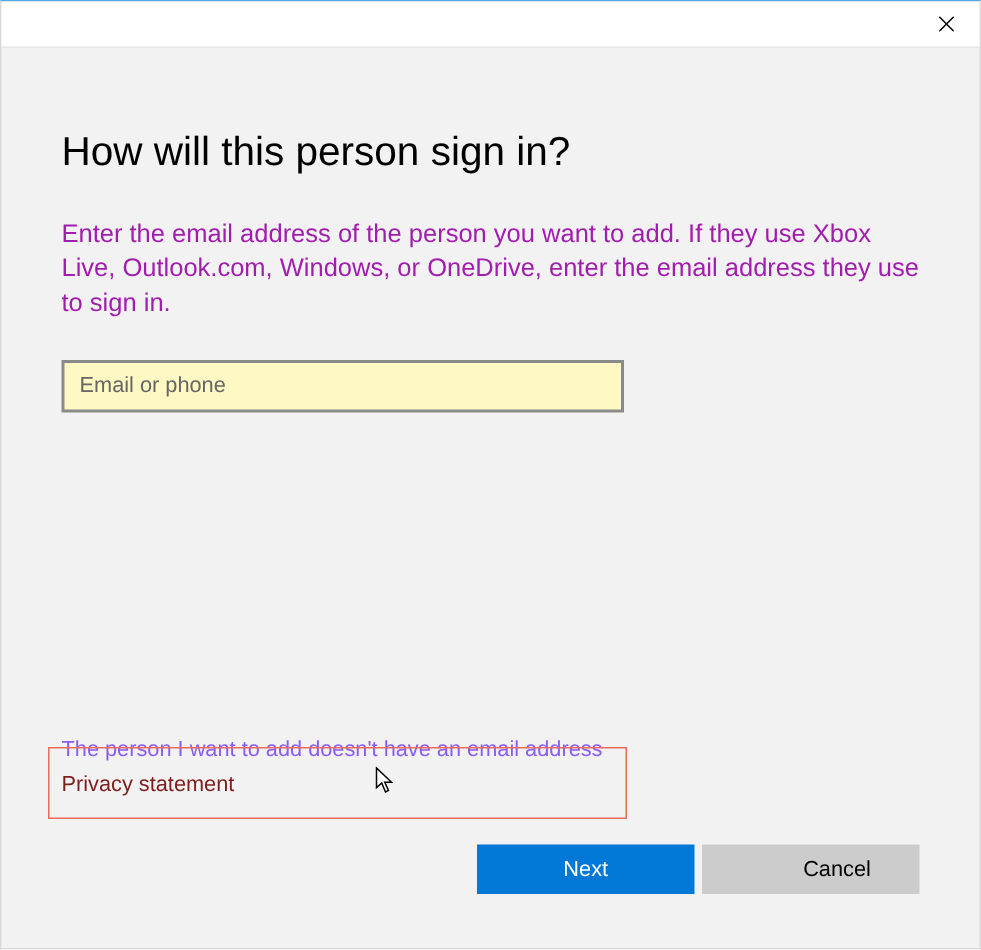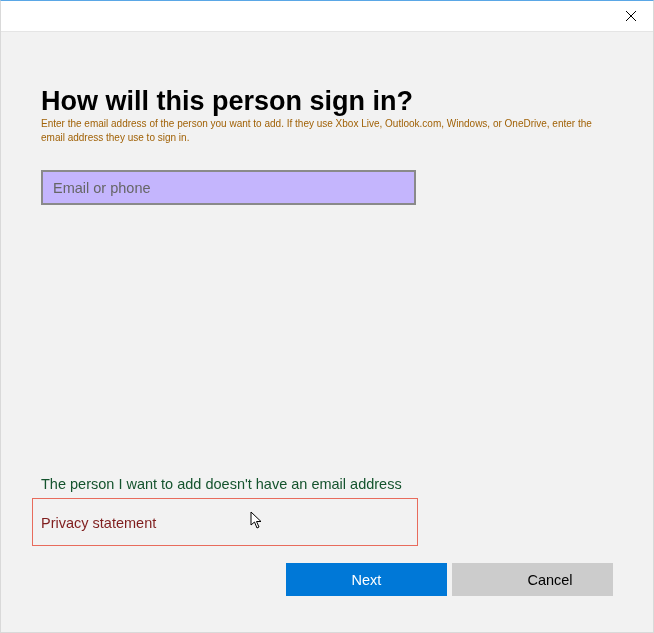--- a/index.html
+++ b/index.html
@@ -28,36 +28,37 @@
       justify-content: center;
       color: #000;
       font-size: 13px;
     }
     .close-btn svg { width: 10px; height: 10px; stroke: #000; stroke-width: 1; }
     .content {
       padding: 54px 40px 0 40px;
     }
     .title {
       font-size: 27px;
-      font-weight: 700;
+      font-weight: 400;
       color: #000;
+      margin-bottom: 28px;
       letter-spacing: 0px;
     }
     .desc {
-      font-size: 10px;
-      color: #a16207;
+      font-size: 17px;
+      color: #a21caf;
       line-height: 1.35;
       margin-bottom: 26px;
       font-weight: 400;
     }
     .email-input {
       width: 375px;
       height: 35px;
       border: 2px solid #8a8a8a;
-      background: #c4b5fd;
+      background: #fef9c3;
       padding: 0 10px;
       font-size: 14.5px;
       font-family: inherit;
       color: #333;
       outline: none;
     }
     .email-input::placeholder { color: #666; }
     .bottom-area {
       position: absolute;
       left: 40px;
@@ -69,39 +70,39 @@
       left: 31px;
       width: 386px;
       top: 497px;
       height: 48px;
       border: 1.5px solid #e86b5c;
       pointer-events: none;
     }
     .no-email-link {
       display: block;
       font-size: 14.5px;
-      color: #14532d;
+      color: #8b5cf6;
       text-decoration: none;
-      margin-bottom: 22px;
+      margin-bottom: 6px;
     }
     .privacy-link {
       display: inline-block;
       font-size: 14.5px;
       color: #7f1d1d;
       text-decoration: none;
     }
     .button-row {
       position: absolute;
       right: 40px;
       bottom: 36px;
       display: flex;
       gap: 5px;
     }
     .btn {
-      width: 161px;
+      width: 145px;
       height: 33px;
       border: none;
       font-size: 14.5px;
       font-family: inherit;
       cursor: pointer;
     }
     .btn-primary { background: #0078d7; color: #fff; }
     .btn-secondary { background: #cccccc; color: #000; padding-left: 35px; }
     .cursor {
       position: absolute;

